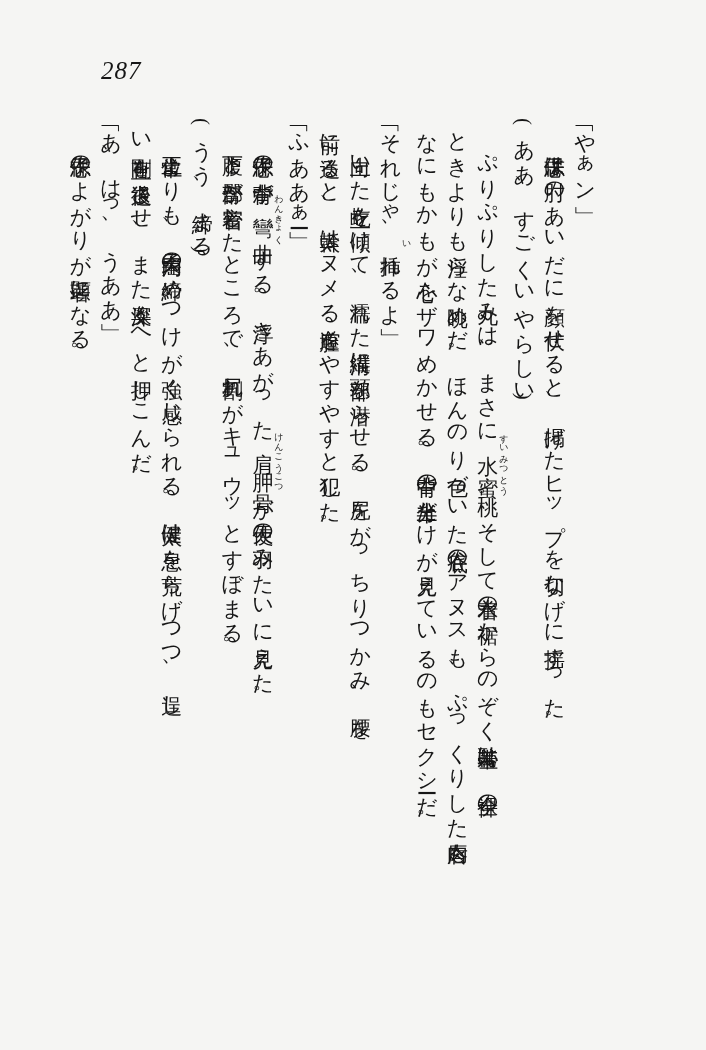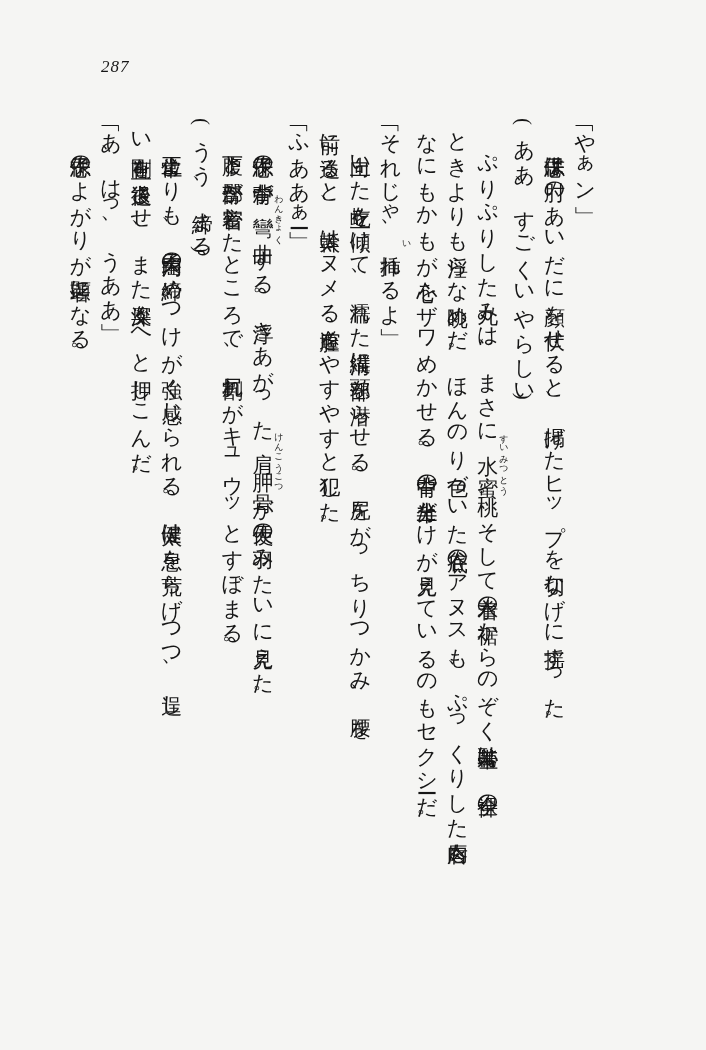--- a/index.html
+++ b/index.html
@@ -12,21 +12,21 @@
     position: relative;
     overflow: hidden;
     background: var(--paper, #f5f5f3);
     color: var(--ink, #161616);
     font-family: "Liberation Serif", "DejaVu Serif", serif;
   }
   .page-number {
     position: absolute;
     left: 101px;
     top: 57px;
-    font-size: 17px;
+    font-size: 25px;
     font-style: italic;
     color: var(--ink, #161616);
     letter-spacing: 1px;
   }
   .text-block {
     position: absolute;
     top: 118px;
     right: 106px;
     height: 828px;
     width: 518px;

